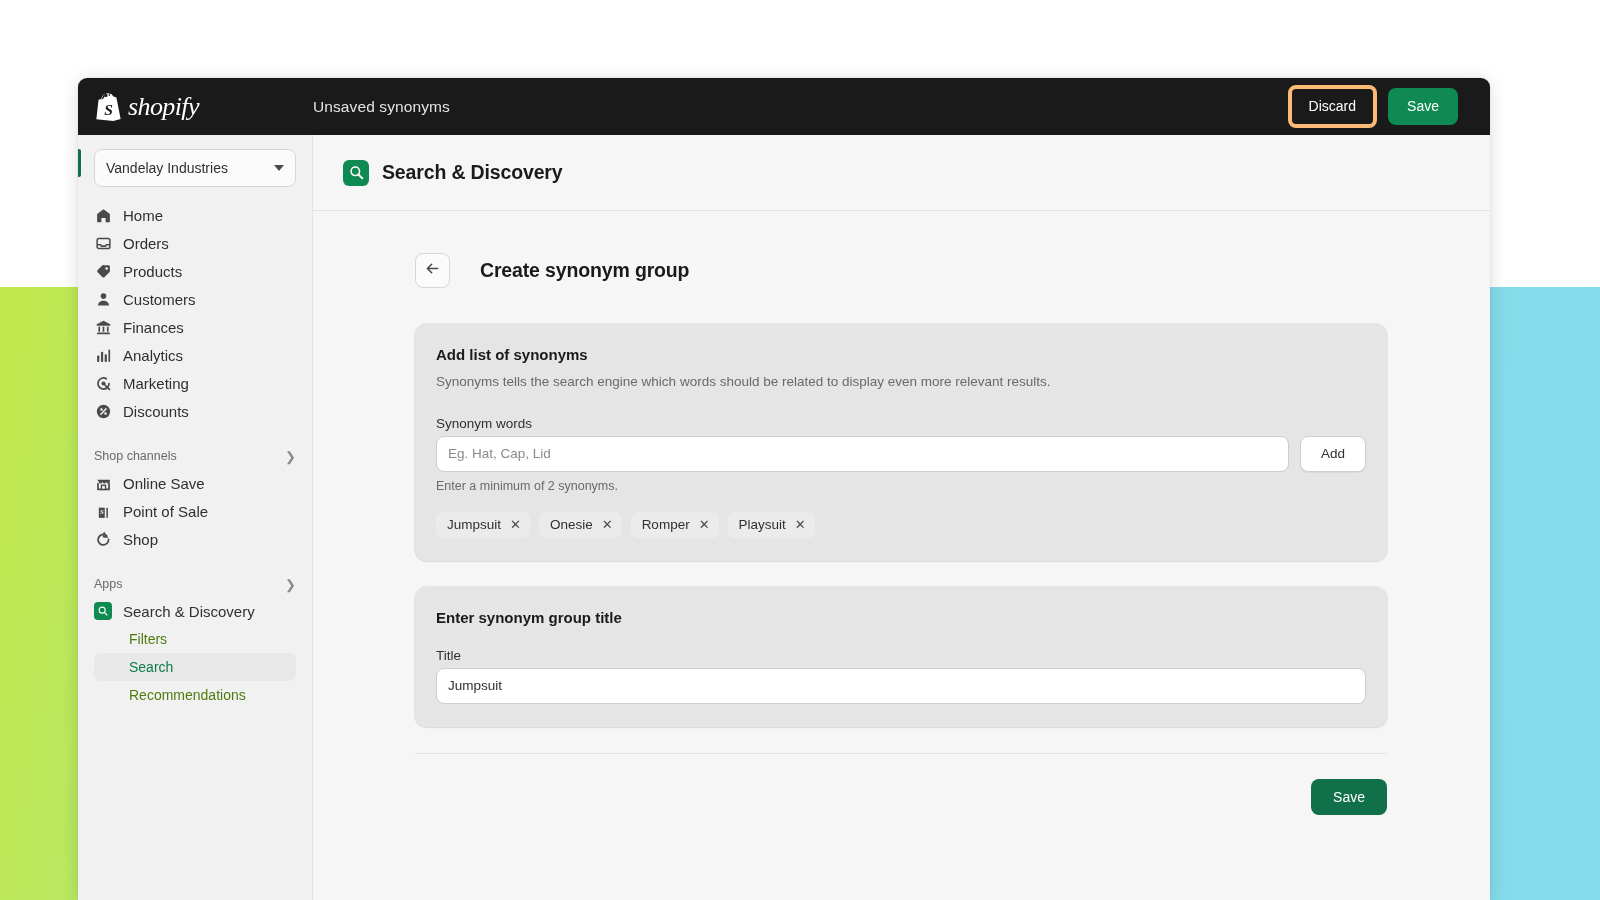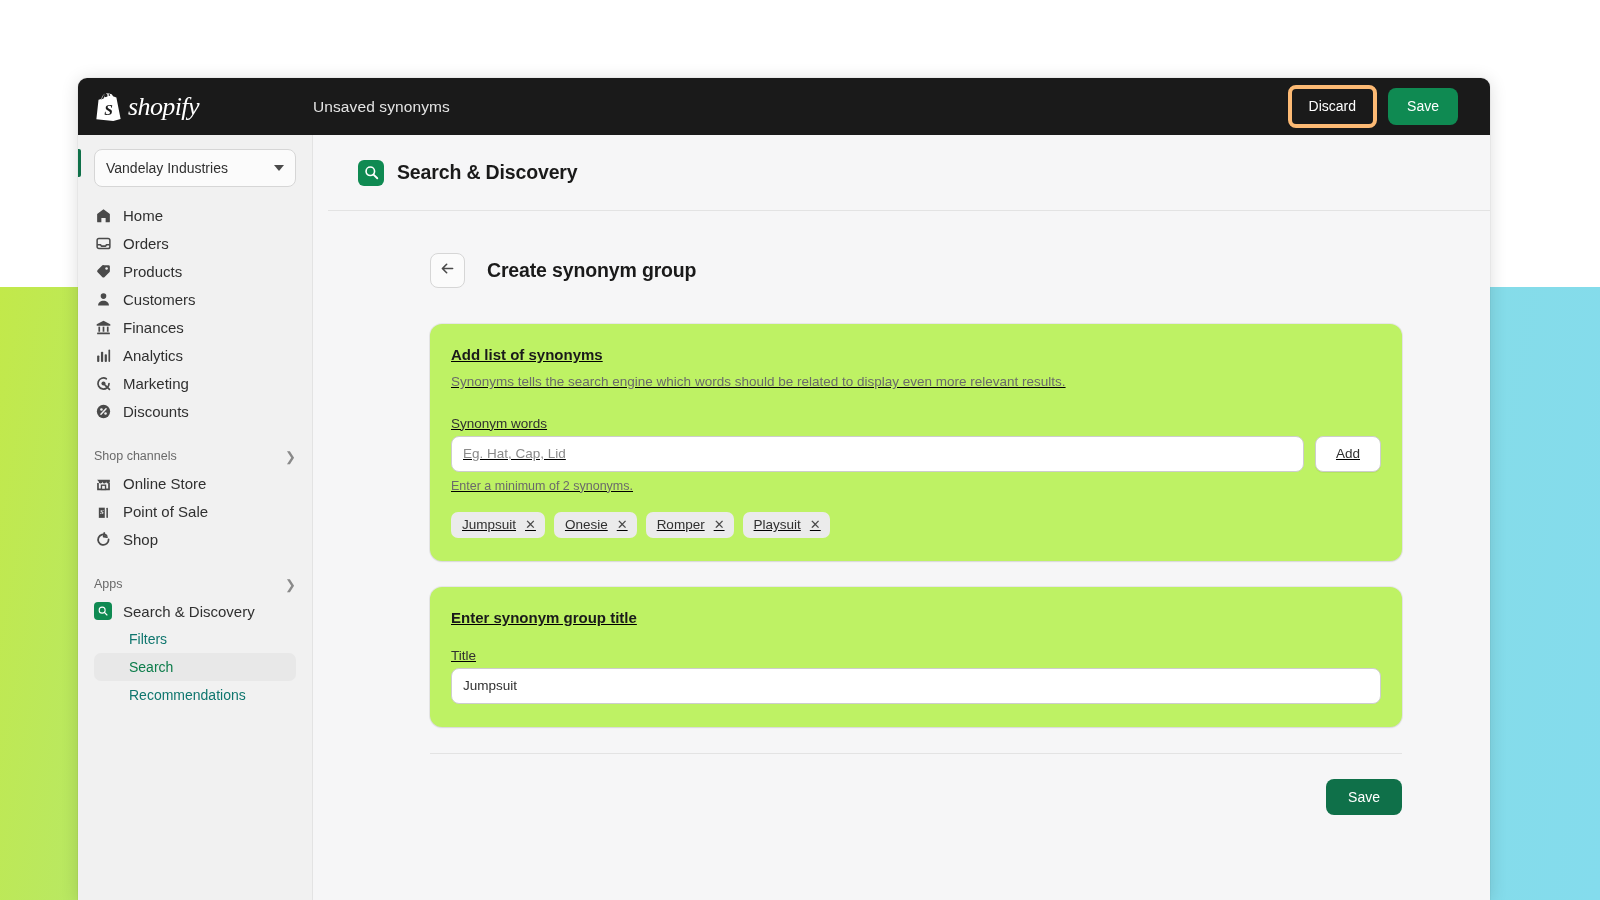--- a/index.html
+++ b/index.html
@@ -96,21 +96,21 @@
     border: none;
     border-radius: 8px;
     font-size: 14px;
     font-family: inherit;
     padding: 9px 19px;
     cursor: pointer;
     line-height: 1.3;
   }
 
   
-  #body-split { display: flex; height: 765px; gap: 15px; }
+  #body-split { display: flex; height: 765px; }
 
   
   #sidebar {
     width: 235px;
     background: #f1f1f1;
     padding-top: 14px;
     flex-shrink: 0;
     position: relative;
     border-right: 1px solid #e3e3e3;
   }
@@ -154,21 +154,21 @@
   .chev { color: #8a8a8a; font-size: 13px; line-height: 1; }
 
   .subnav-item {
     display: flex; align-items: center;
     height: 28px;
     padding-left: 35px;
     border-radius: 7px;
     cursor: pointer;
     margin: 0 8px;
   }
-  .subnav-item .label { font-size: 14px; color: #0f766e; }
+  .subnav-item .label { font-size: 14px; color: #4d7c0f; }
   .subnav-item.active { background: #e8e8e8; }
   .subnav-item.active .label { color: #0c7c4a; font-weight: normal; }
   #active-marker {
     position: absolute;
     left: 0;
     width: 3px; height: 28px;
     background: #0f7049;
     border-radius: 0 2px 2px 0;
   }
   .app-icon-sq {
@@ -208,29 +208,28 @@
 
   #page-head { display: flex; align-items: center; gap: 22px; margin-bottom: 36px; }
   #back-btn {
     width: 35px; height: 35px;
     background: #fbfbfb;
     border: 1px solid #d6d6d6;
     border-radius: 8px;
     display: flex; align-items: center; justify-content: center;
     cursor: pointer;
   }
-  #page-title { font-size: 19.5px; font-weight: bold; color: #1a1a1a; letter-spacing: -0.15px; }
+  #page-title { font-size: 19.5px; font-weight: bold; color: #1a1a1a; letter-spacing: -0.15px; margin-left: 8px; }
 
   .card {
-    background: #bef264;
+    background: #e5e5e5;
     border-radius: 12px;
     box-shadow: 0 0 0 1px rgba(0,0,0,0.06), 0 1px 2px rgba(0,0,0,0.07);
     padding: 22px 21px 23px 21px;
     margin-bottom: 26px;
-    text-decoration: underline;
   }
   .card-title { font-size: 15px; font-weight: bold; color: #1a1a1a; margin-bottom: 9px; }
   .card-desc { font-size: 13.5px; color: #6a6a6a; line-height: 1.45; margin-bottom: 24px; }
 
   .field-label { font-size: 13.5px; color: #303030; margin-bottom: 5px; }
   .input-row { display: flex; gap: 11px; align-items: stretch; }
   .text-input {
     flex: 1;
     height: 36px;
     border: 1px solid #cdcdcd;
@@ -418,21 +417,21 @@
       </div>
       <div class="nav-list">
         <div class="nav-item">
           <span class="nav-icon">
             <svg width="17" height="17" viewBox="0 0 20 20">
                 <path d="M2.5 5.5h15v2.2a2.2 2.2 0 0 1-4.4 0 2.2 2.2 0 0 1-4.4 0 2.2 2.2 0 0 1-4.4 0z" fill="#4a4a4a"></path>
                 <path d="M3.5 9.5v7.5h13V9.5" fill="none" stroke="#4a4a4a" stroke-width="2"></path>
                 <rect x="7.6" y="12" width="4.8" height="5" fill="#f1f1f1" stroke="#4a4a4a" stroke-width="1.6"></rect>
               </svg>
           </span>
-          <span class="label">Online Store</span>
+          <span class="label">Online Save</span>
         </div>
         <div class="nav-item">
           <span class="nav-icon">
             <svg width="17" height="17" viewBox="0 0 20 20">
                 <path d="M4.5 5.5h7v12h-7z" fill="#4a4a4a"></path>
                 <text x="6" y="13" font-family="Liberation Serif, serif" font-size="8" font-style="italic" font-weight="bold" fill="#f1f1f1">S</text>
                 <rect x="13.4" y="5.5" width="1.8" height="12" rx="0.8" fill="#4a4a4a"></rect>
               </svg>
           </span>
           <span class="label">Point of Sale</span>

